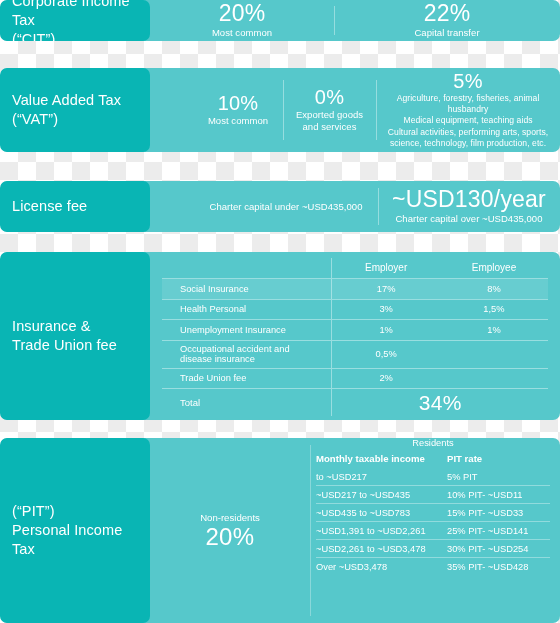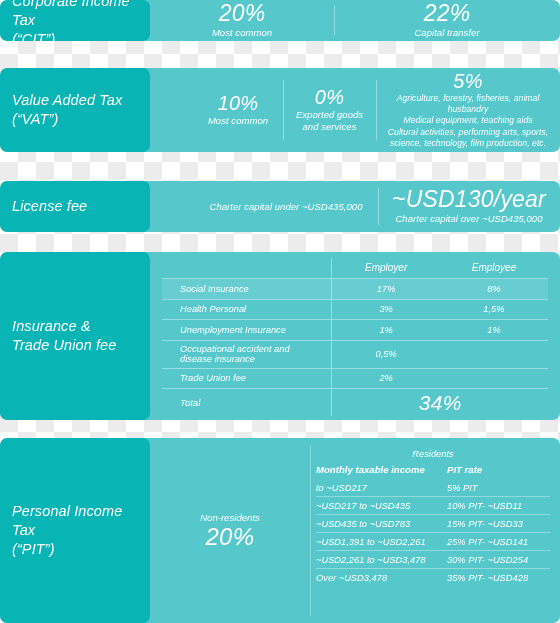--- a/index.html
+++ b/index.html
@@ -15,21 +15,21 @@
   .checker{
     position:absolute; inset:0;
     background-color:#ffffff;
     background-image:
       linear-gradient(45deg,#ececec 25%,transparent 25%,transparent 75%,#ececec 75%,#ececec),
       linear-gradient(45deg,#ececec 25%,transparent 25%,transparent 75%,#ececec 75%,#ececec);
     background-size:36px 36px;
     background-position:0 0,18px 18px;
     z-index:0;
   }
-  .sheet{position:absolute;inset:0;z-index:1;font-style:italic;}
+  .sheet{position:absolute;inset:0;z-index:1;}
 
   .row{
     position:absolute;
     left:0; right:0;
     display:flex;
     border-radius:7px;
     background:#56c8cb;
     overflow:hidden;
   }
   .row-label{
@@ -162,21 +162,21 @@
     flex:0 0 160px;
     display:flex;
     flex-direction:column;
     align-items:center;
     justify-content:center;
     text-align:center;
     position:relative;
   }
   #row-pit .pit-right{
     flex:1 1 auto;
-    padding:11px 10px 8px 6px;
+    padding:0 10px 8px 6px;
     box-sizing:border-box;
     position:relative;
   }
   #row-pit .pit-right::before{
     content:"";
     position:absolute;
     left:0; top:4%; bottom:4%;
     width:1px;
     background:rgba(255,255,255,0.30);
   }
@@ -338,22 +338,22 @@
             </td>
           </tr>
         </tbody>
       </table>
     </div>
   </div>
 
   <div class="row" id="row-pit">
     <div class="row-label">
       <div>
+        <div>(“PIT”)</div>
         <div>Personal Income Tax</div>
-        <div>(“PIT”)</div>
       </div>
     </div>
     <div class="row-body">
       <div class="pit-left">
         <div class="nonres-label">Non-residents</div>
         <div class="nonres-val">20%</div>
       </div>
       <div class="pit-right">
         <div class="res-title">Residents</div>
         <table class="pit-table">

